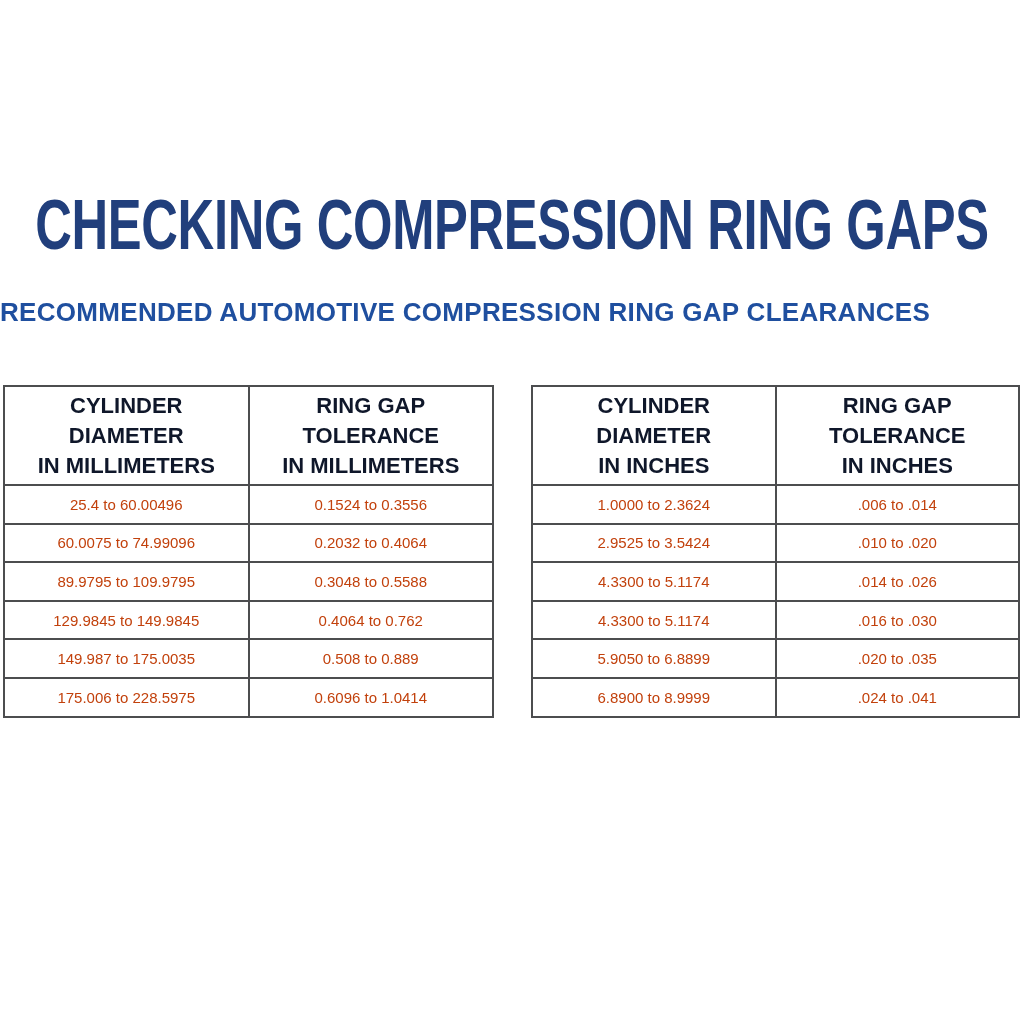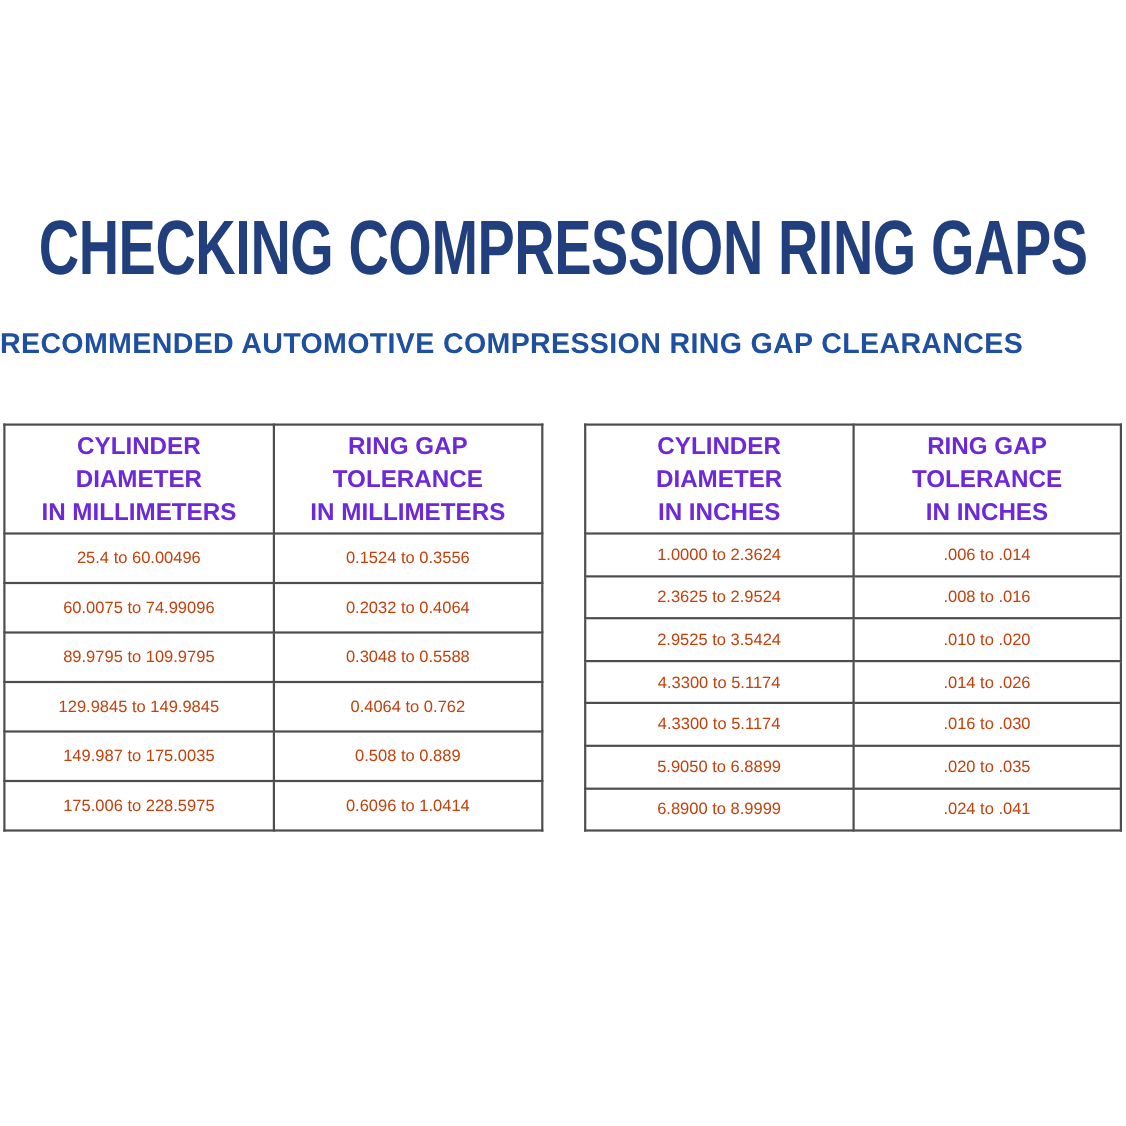--- a/index.html
+++ b/index.html
@@ -57,21 +57,21 @@
     border: 2px solid #4c4d4f;
     text-align: center;
     vertical-align: middle;
     padding: 0;
   }
   table.spec th {
     height: 97px;
     font-size: 22px;
     line-height: 30px;
     font-weight: bold;
-    color: #6d28d9;
+    color: #0f172a;
     white-space: pre-line;
   }
   table.spec td {
     height: 36.6px;
     font-size: 15px;
     font-weight: normal;
     color: #c2410c;
   }
 </style>
 </head>
@@ -134,24 +134,20 @@
 TOLERANCE
 IN INCHES</th>
         </tr>
       </thead>
       <tbody>
         <tr>
           <td>1.0000 to 2.3624</td>
           <td>.006 to .014</td>
         </tr>
         <tr>
-          <td>2.3625 to 2.9524</td>
-          <td>.008 to .016</td>
-        </tr>
-        <tr>
           <td>2.9525 to 3.5424</td>
           <td>.010 to .020</td>
         </tr>
         <tr>
           <td>4.3300 to 5.1174</td>
           <td>.014 to .026</td>
         </tr>
         <tr>
           <td>4.3300 to 5.1174</td>
           <td>.016 to .030</td>

